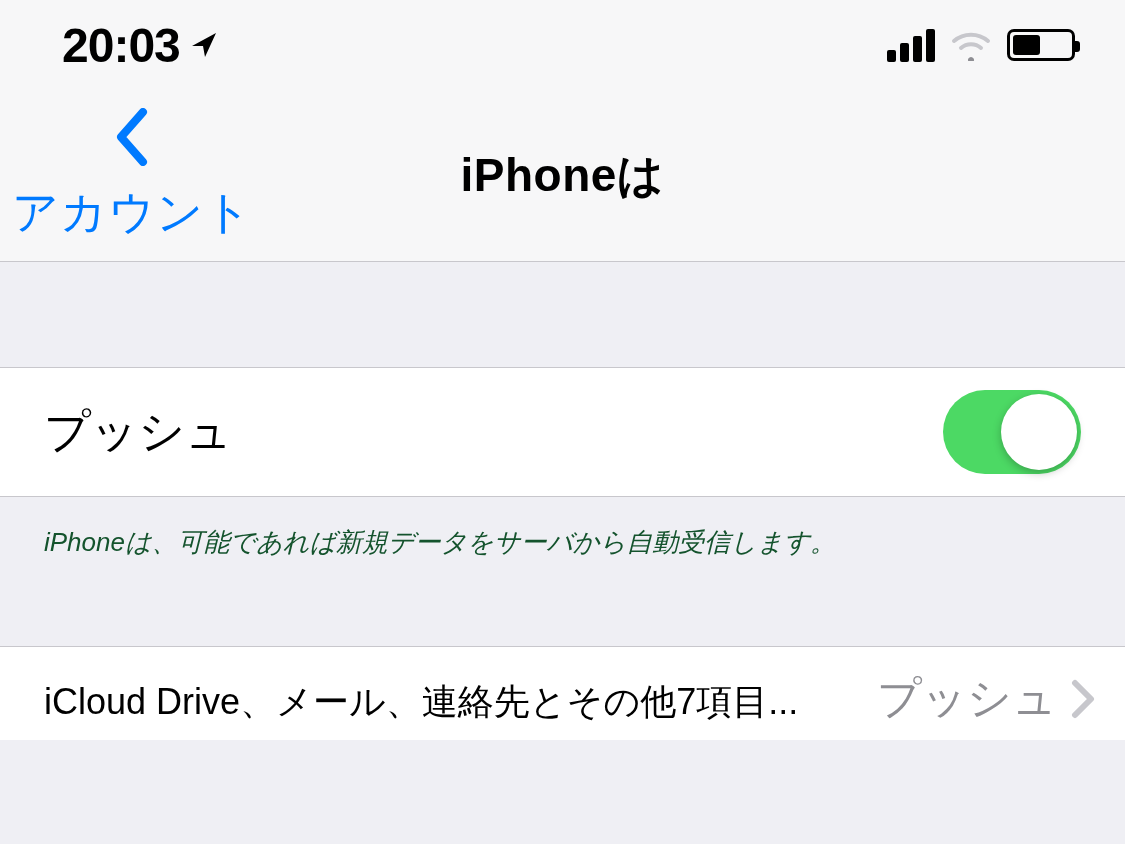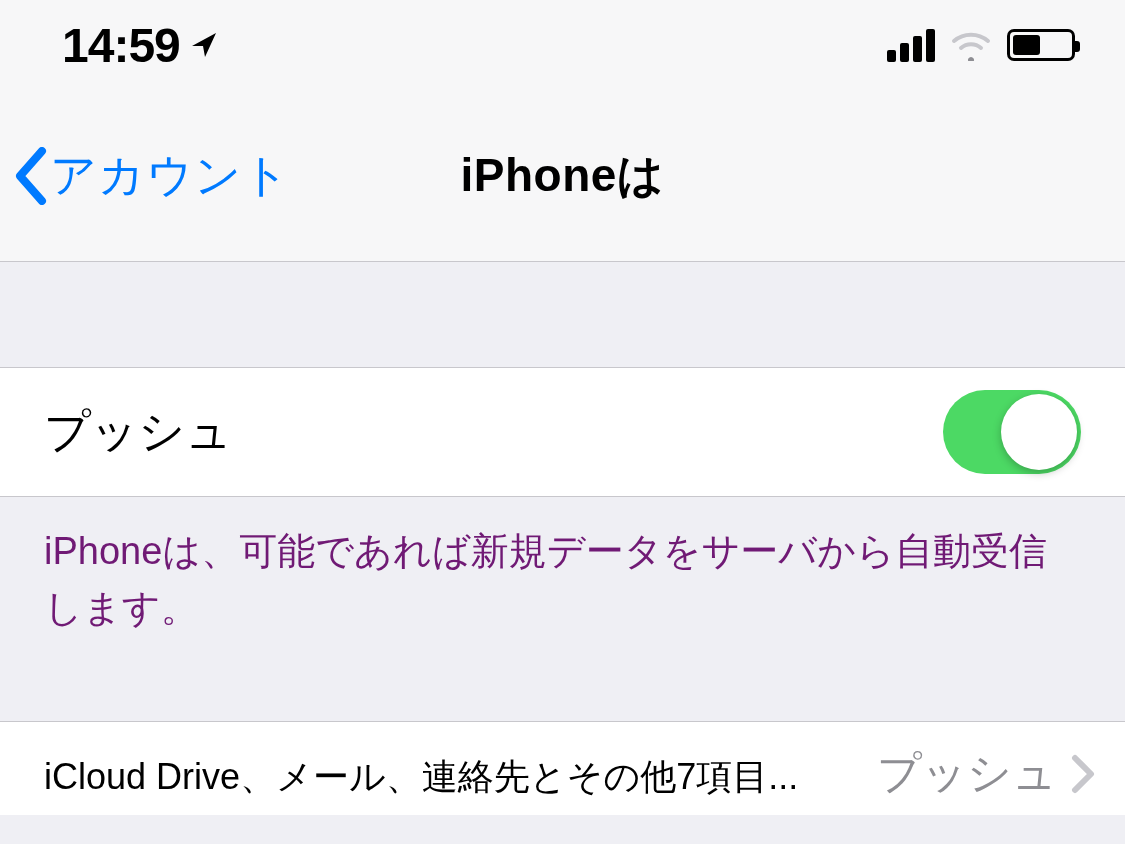--- a/index.html
+++ b/index.html
@@ -45,21 +45,21 @@
     .nav-bar {
       height: 172px;
       background: #f7f7f8;
       border-bottom: 1px solid #c8c7cc;
       position: relative;
       display: flex;
       align-items: center;
     }
     .back {
       position: absolute; left: 12px; top: 50%; transform: translateY(-50%);
-      display:flex; align-items:center; gap:0; cursor:pointer;
+      display:flex; align-items:center; gap:16px; cursor:pointer;flex-direction:column;
     }
     .back-chevron { width: 38px; height: 58px; }
     .back-label { font-size: 46px; color:#007aff; font-weight:400; letter-spacing:1px;}
     .title {
       width:100%; text-align:center; font-size:46px; font-weight:600; letter-spacing:0.5px;
     }
 
     
     .spacer { height: 105px; }
     .cell {
@@ -77,21 +77,21 @@
       background:#4cd964; position:relative;
     }
     .switch .knob {
       position:absolute; right:4px; top:4px; width:76px; height:76px;
       background:#fff; border-radius:50%;
       box-shadow: 0 3px 8px rgba(0,0,0,.25);
     }
 
     .footer-text {
       padding: 26px 44px 0 44px;
-      font-size: 38px; color:#701a75; line-height:1.5;
+      font-size: 26px; color:#14532d; line-height:1.5;font-style:italic;
     }
 
     .gap2 { height: 84px; }
 
     .account-row {
       background:#fff; border-top:1px solid #c8c7cc;
       padding: 22px 30px 12px 44px;
       display:flex; align-items:center; justify-content:space-between;
     }
     .account-text { display:flex; flex-direction:column; }
@@ -99,21 +99,21 @@
     .account-sub { font-size: 36px; color:#000; margin-top:8px; }
     .account-right { display:flex; align-items:center; gap:14px; }
     .account-value { font-size: 44px; color:#8e8e93; }
     .disclosure { width: 24px; height: 40px; }
   </style>
 </head>
 <body>
 
 <div class="status-bar">
   <div class="status-left">
-    <span class="clock">14:59</span>
+    <span class="clock">20:03</span>
     <svg class="loc-arrow" viewBox="0 0 64 64">
       <path d="M8 34 L56 8 L34 56 L30 34 Z" fill="#000"></path>
     </svg>
   </div>
   <div class="status-right">
     <div class="signal-bars">
       <span></span>
         <span></span>
         <span></span>
         <span></span>

